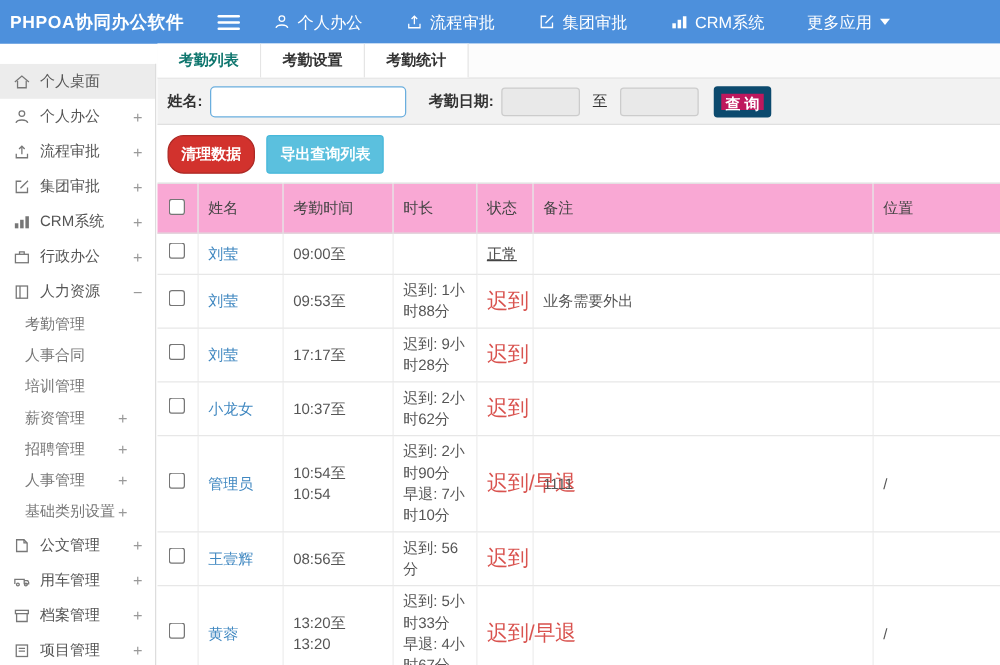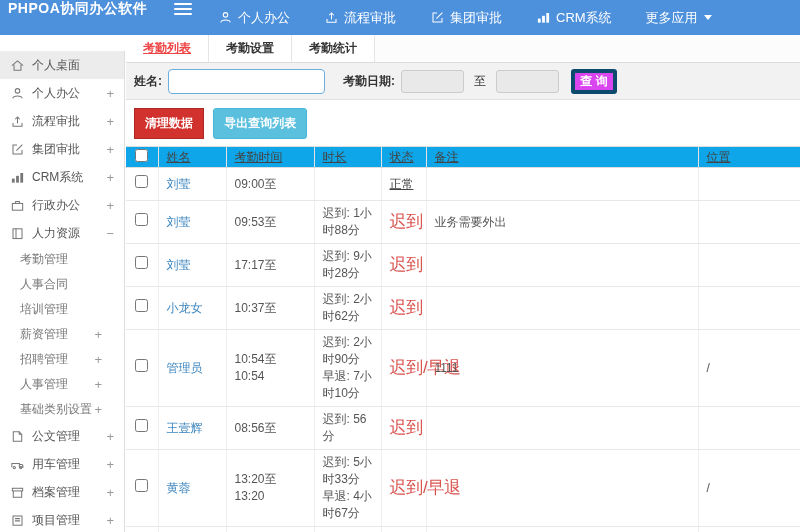--- a/index.html
+++ b/index.html
@@ -1,20 +1,20 @@
 <!DOCTYPE html>
 <html><head>
 <meta charset="utf-8">
 <style>
   * { margin:0; padding:0; box-sizing:border-box; }
   html,body { width:800px; height:532px; overflow:hidden; background:#fff;
     font-family:"Liberation Sans","DejaVu Sans",sans-serif; font-size:12px; color:#333; }
 
   
-  .topbar { height:35px; background:#4d90dc; display:flex; color:#fff; }
+  .topbar { height:35px; background:#4d90dc; display:flex; align-items:center; color:#fff; }
   .logo { width:150px; padding-left:8px; font-size:14px; font-weight:bold; letter-spacing:.5px; }
   .hamburger { width:18px; margin-left:24px; cursor:pointer; }
   .hamburger div { height:2px; background:#fff; margin:3px 0; border-radius:1px; }
   .topnav { display:flex; margin-left:26px; }
   .nav-item { display:flex; align-items:center; margin-right:34px; font-size:13px; cursor:pointer; white-space:nowrap; }
   .nav-item .nav-icon { display:inline-flex; margin-right:5px; color:#fff; }
   .caret { width:0; height:0; border-left:4px solid transparent; border-right:4px solid transparent;
     border-top:5px solid #fff; margin-left:6px; }
 
   
@@ -28,43 +28,43 @@
   .side-item .expand { color:#999; font-size:13px; }
   .side-item.sub { height:25px; padding-left:20px; color:#777; }
   .side-item.sub .expand { padding-right:12px; }
 
   
   .content { position:absolute; left:126px; top:35px; right:0; bottom:0; background:#fff; }
 
   .tabbar { height:28px; display:flex; background:#fcfcfc; border-bottom:1px solid #ddd; }
   .tab { line-height:27px; padding:0 17px; font-weight:bold; color:#333; background:#fff;
     border-right:1px solid #e5e5e5; cursor:pointer; white-space:nowrap; }
-  .tab.active { color:#ef4444;text-decoration:underline; }
+  .tab.active { color:#0f766e; }
 
   .filterbar { height:37px; background:#f2f2f2; border-bottom:1px solid #e0e0e0;
     display:flex; align-items:center; padding-left:8px; }
   .filterbar label { font-weight:bold; color:#333; margin-right:6px; white-space:nowrap; }
   .name-input { width:157px; height:25px; border:1px solid #6aaede; border-radius:4px;
     background:#fff; outline:none; padding:0 6px; font-size:12px; }
   .date-label { margin-left:18px; }
   .date-input { width:63px; height:23px; background:#e9e9e9; border:1px solid #ccc;
     border-radius:3px; padding:0 4px; font-size:12px; color:#555; }
   .to-label { margin:0 10px; font-weight:normal; color:#333; }
-  .btn-search { margin-left:12px; width:46px; height:25px; background:#d946ef; color:#fff;
-    border:4px solid #0c4a6e; border-radius:3px; font-size:12px; font-weight:bold; cursor:pointer; }
+  .btn-search { margin-left:12px; width:46px; height:25px; background:#be185d; color:#fff;
+    border:6px solid #0c4a6e; border-radius:3px; font-size:12px; font-weight:bold; cursor:pointer; }
 
   .actionbar { padding:8px 8px 7px 8px; background:#fff; }
-  .btn-danger { background:#d2322d; color:#fff; border:1px solid #ac2925; border-radius:0;
+  .btn-danger { background:#d2322d; color:#fff; border:1px solid #ac2925; border-radius:13px;
     padding:6px 10px; font-size:12px; font-weight:bold; cursor:pointer; }
   .btn-info { background:#5bc0de; color:#fff; border:1px solid #46b8da; border-radius:3px;
     padding:6px 10px; font-size:12px; font-weight:bold; cursor:pointer; margin-left:6px; }
 
   table { width:675px; border-collapse:collapse; table-layout:fixed; border-top:1px solid #ddd; }
-  thead th { background:#0ea5e9; border-bottom:1px solid #ddd; border-right:1px solid #e3e3e3;
-    height:21px; text-align:left; padding:0 8px; font-weight:normal; color:#444;text-decoration:underline; }
+  thead th { background:#f9a8d4; border-bottom:1px solid #ddd; border-right:1px solid #e3e3e3;
+    height:40px; text-align:left; padding:0 8px; font-weight:normal; color:#444; }
   thead th:last-child { border-right:none; }
   tbody td { border-bottom:1px solid #e7e7e7; border-right:1px solid #eee; height:33px;
     padding:4px 8px; vertical-align:middle; line-height:17px; color:#555; }
   tbody td:last-child { border-right:none; }
   td.cb, th.cb { text-align:center; padding:0; }
   input[type=checkbox] { width:13px; height:13px; accent-color:#bbb; cursor:pointer; }
   .name-link { color:#3f87c0; text-decoration:none; cursor:pointer;text-align:right; }
   .status-normal { color:#444;text-decoration:underline; }
   .status-late { color:#d9534f; white-space:nowrap; font-size:17px; letter-spacing:-0.3px;margin-top:12px; }
 </style>

